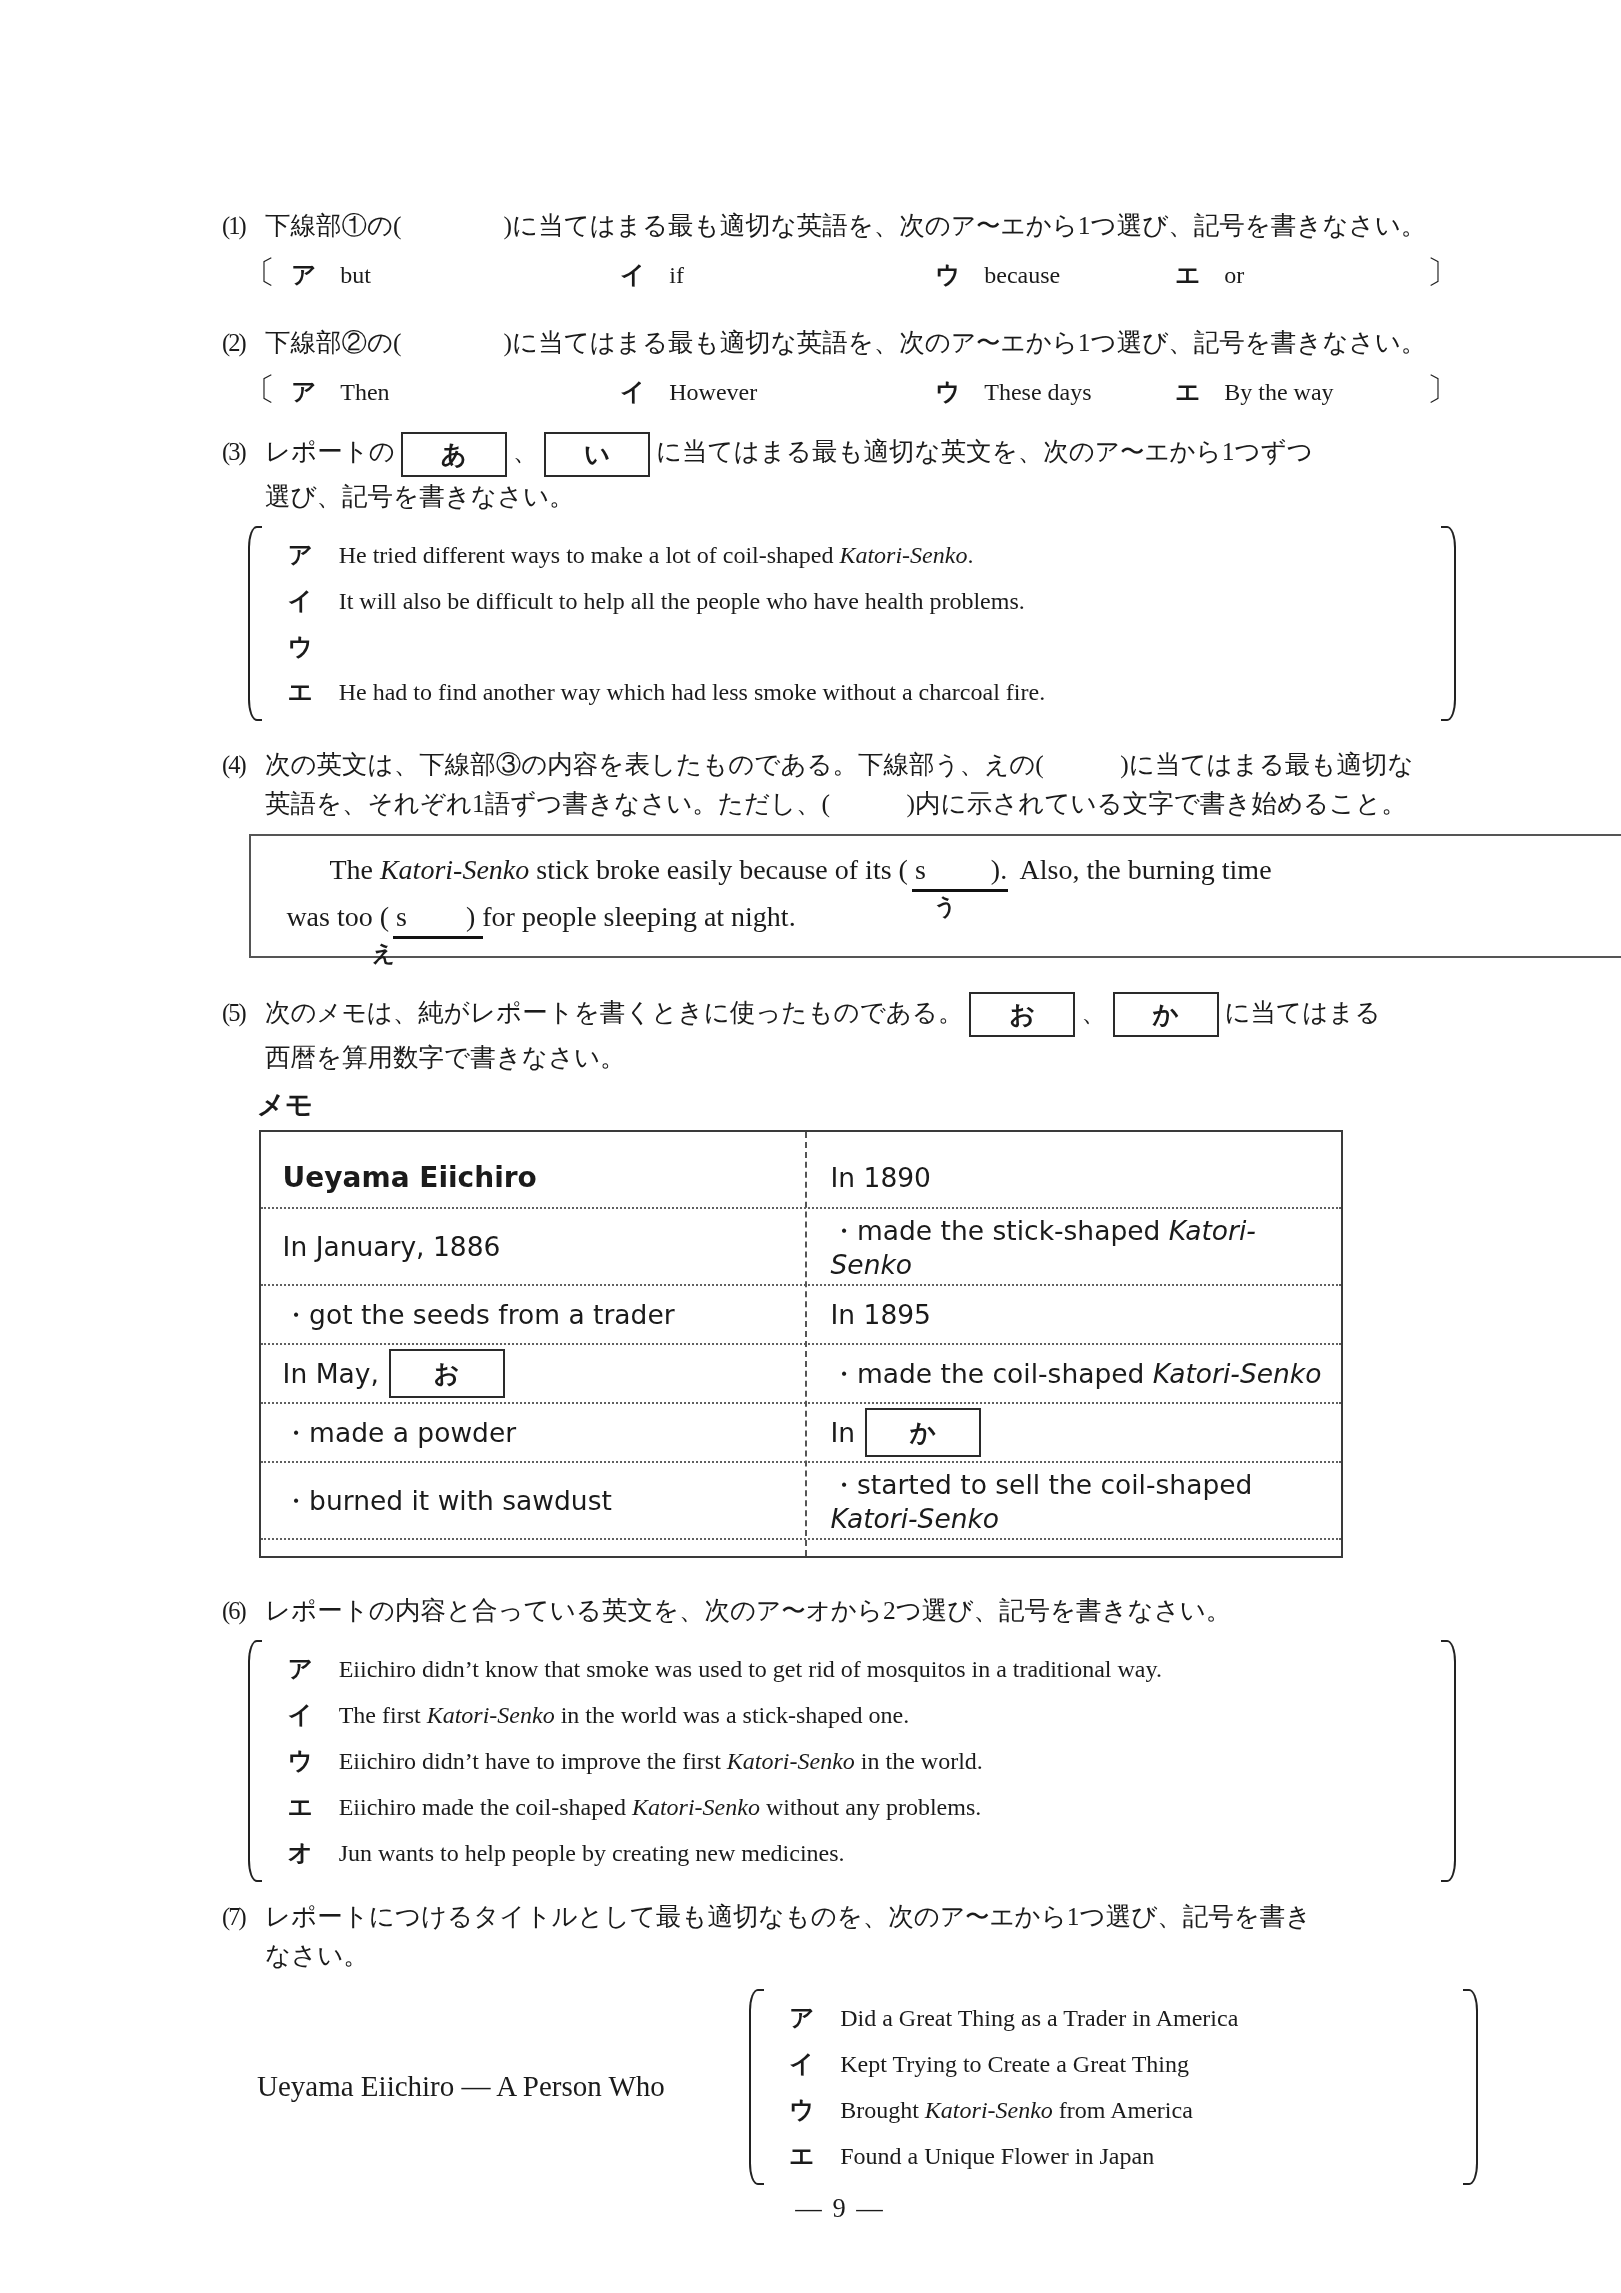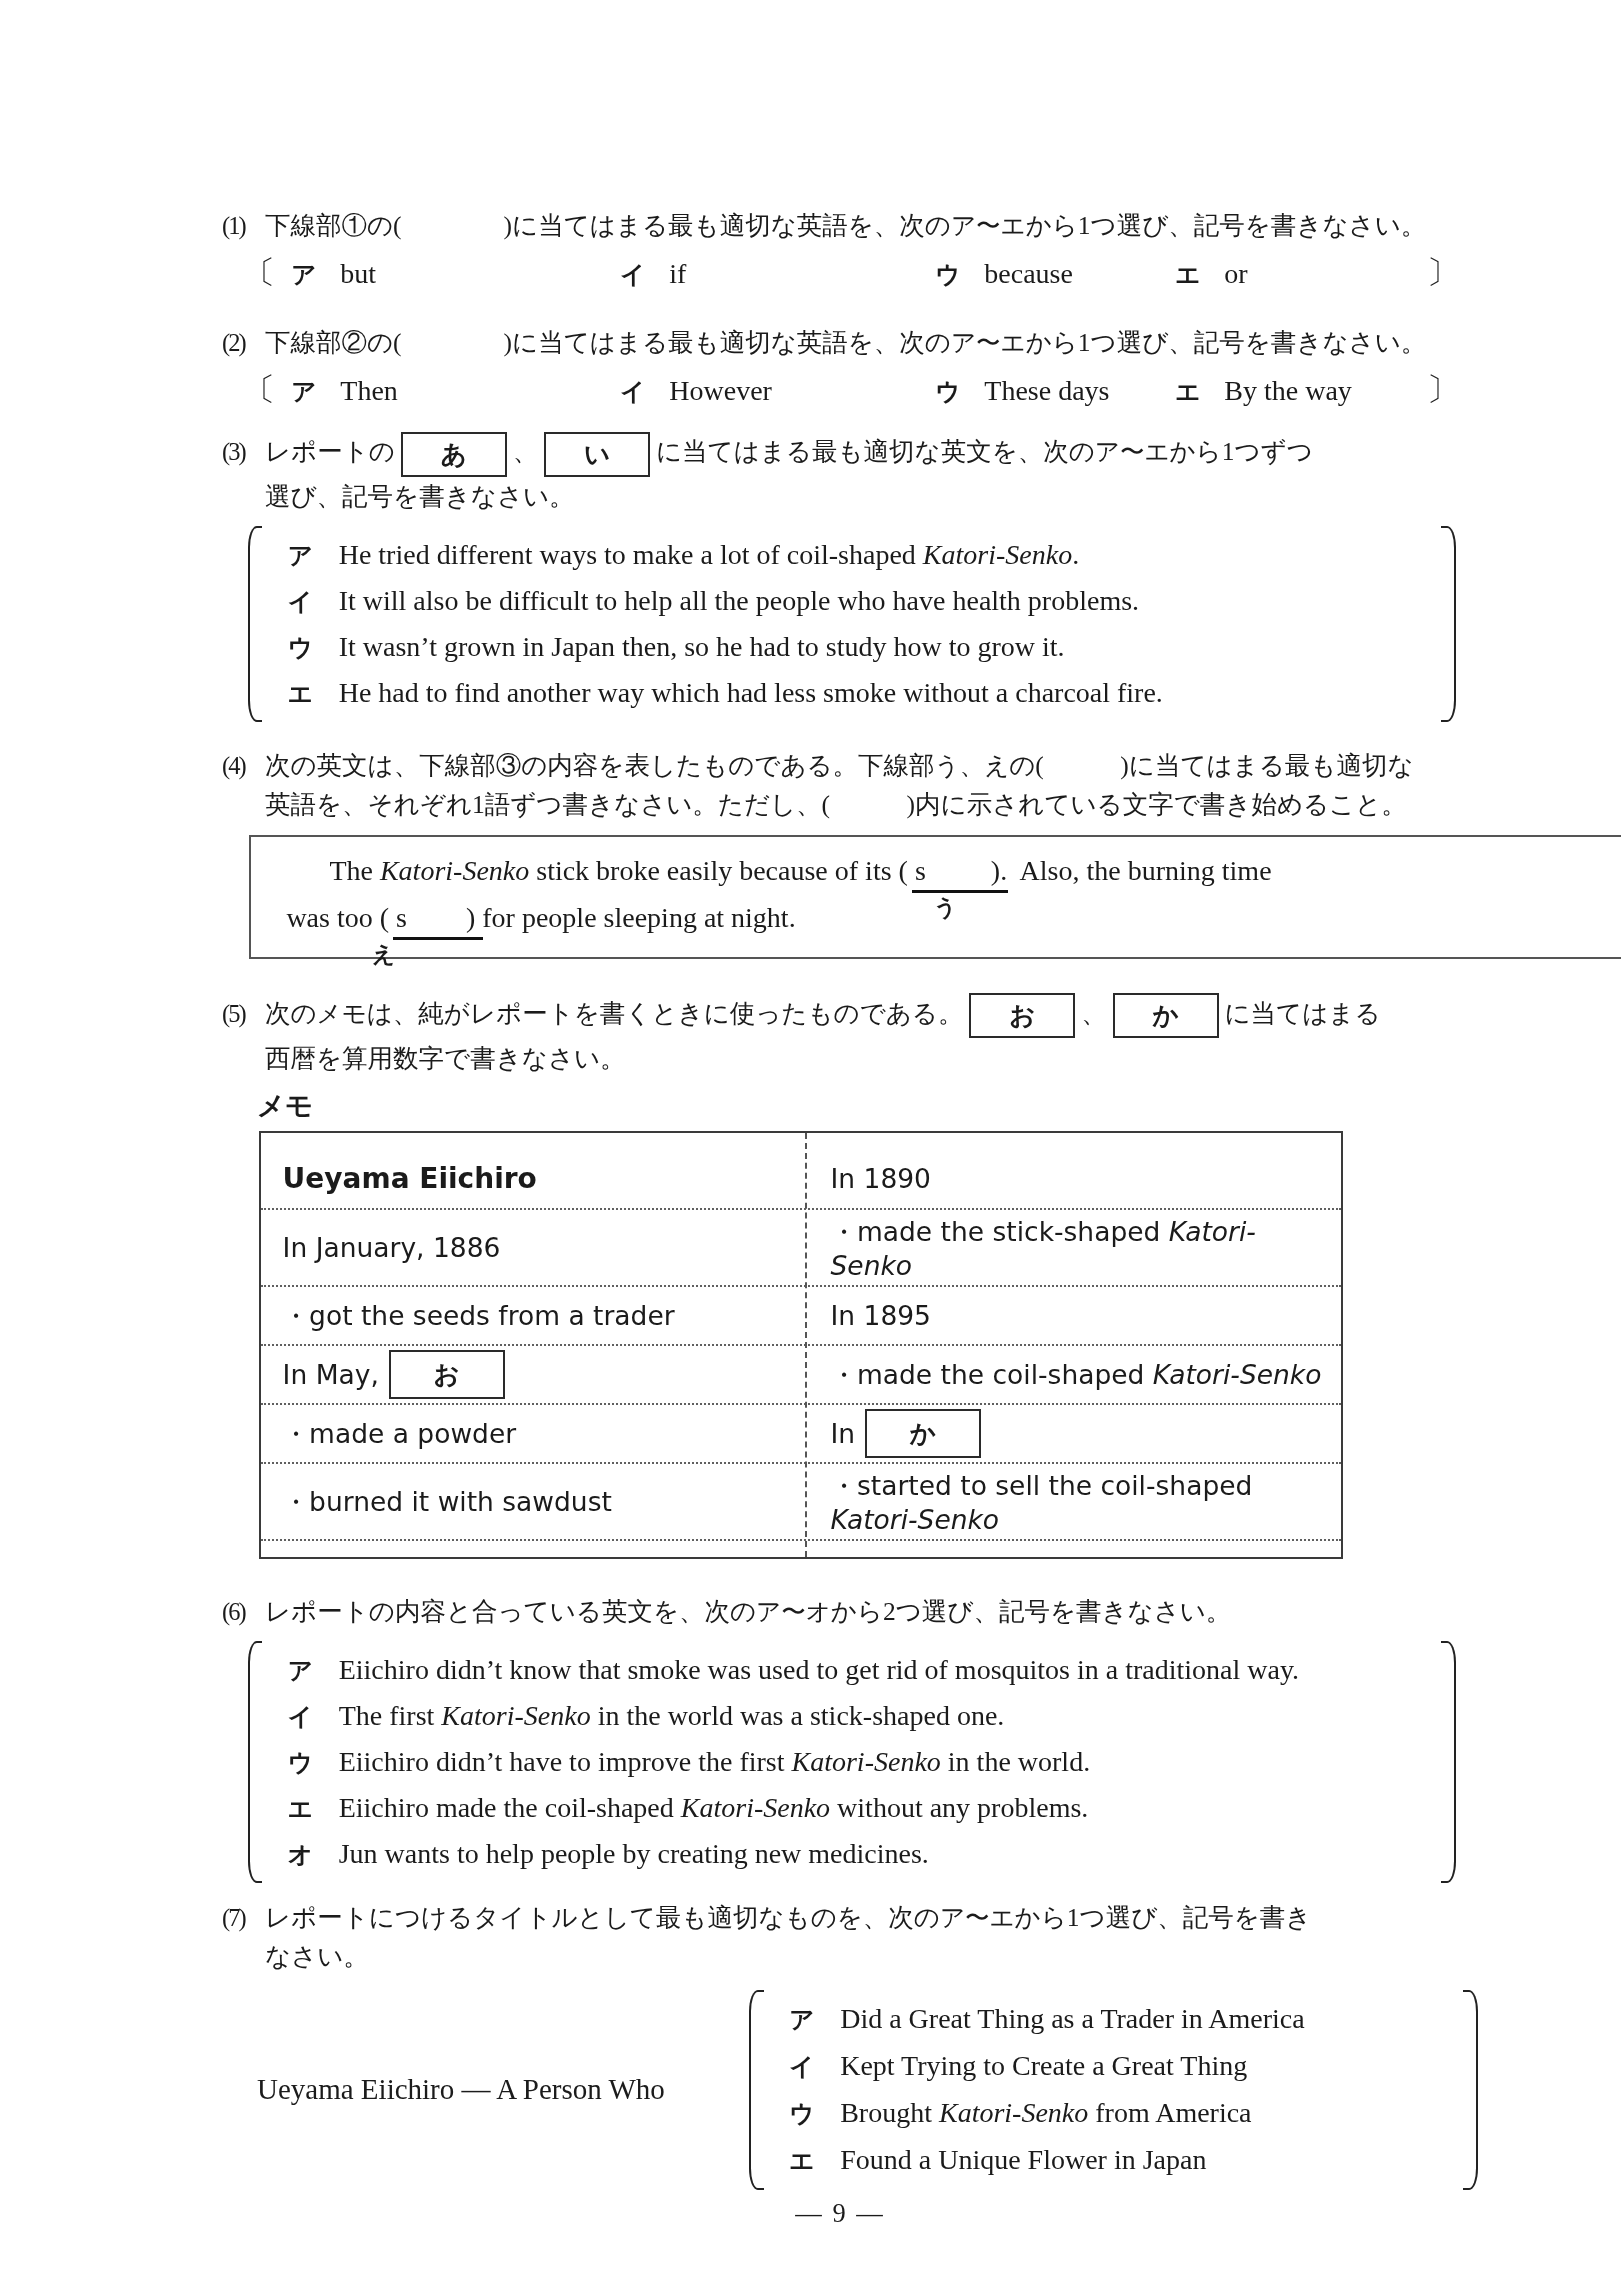--- a/index.html
+++ b/index.html
@@ -20,21 +20,21 @@
   .jbold { font-family:"DejaVu Sans", sans-serif; font-weight:400; font-size:24.5px; }
 
   
   .optrow { display:flex; align-items:baseline; margin:5.9px 0 0 21.6px; width:1215px; }
   .br { font-size:32px; line-height:43px; }
   .br-open { margin-right:15.7px; }
   .opt { display:flex; align-items:baseline; }
   .opt .klet { flex:none; width:49px; }
   .c1 { width:329px; } .c2 { width:315px; } .c3 { width:240px; } .c4 { flex:1; }
   .klet { font-family:"DejaVu Sans", sans-serif; font-weight:700; font-size:24.5px; }
-  .etext { font-size:28px; }
+  .etext { font-size:24px; }
 
   
   .blist { display:flex; margin:9.8px 0 0 25.5px; width:1208px; }
   .vbr { flex:none; width:14.7px; border:2.5px solid #222; }
   .vbr-l { border-right:none; border-radius:8.8px 0 0 8.8px / 21.6px 0 0 21.6px; }
   .vbr-r { border-left:none; border-radius:0 8.8px 8.8px 0 / 0 21.6px 21.6px 0; }
   .bitems { flex:1; padding:5.9px 0 5.9px 25.5px; }
   .bitem { display:flex; align-items:baseline; line-height:45px; }
   .bitem .klet { flex:none; width:51px; }
   .bitem .etext i { font-style:italic; }
@@ -150,21 +150,20 @@
         <div class="bitem">
             <span class="klet">ア</span>
             <span class="etext"><span>He tried different ways to make a lot of coil-shaped </span><i>Katori-Senko</i><span>.</span></span>
           </div>
         <div class="bitem">
             <span class="klet">イ</span>
             <span class="etext"><span>It will also be difficult to help all the people who have health problems.</span><i></i><span></span></span>
           </div>
         <div class="bitem">
             <span class="klet">ウ</span>
-            <span class="etext"><span>It wasn’t grown in Japan then, so he had to study how to grow it.</span><i></i><span></span></span>
           </div>
         <div class="bitem">
             <span class="klet">エ</span>
             <span class="etext"><span>He had to find another way which had less smoke without a charcoal fire.</span><i></i><span></span></span>
           </div>
       </div>
       <div class="vbr vbr-r"></div>
     </div>
 
     <div class="qrow" style="margin-top:23.5px;">

